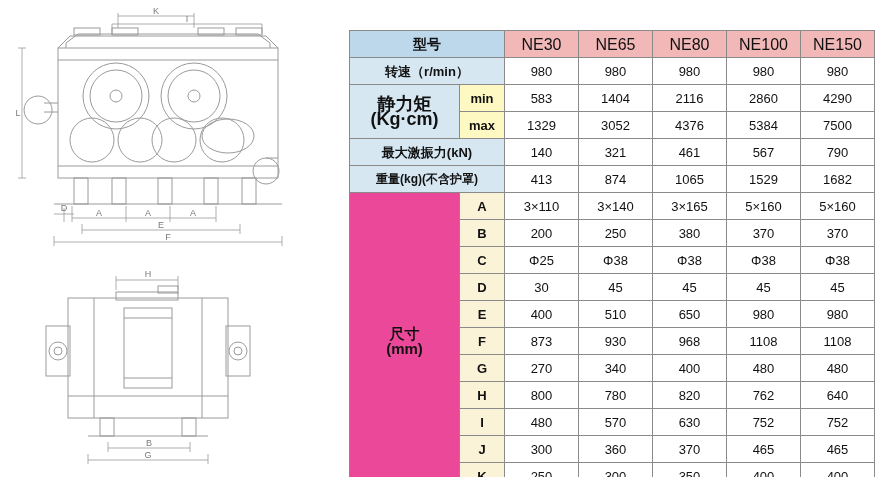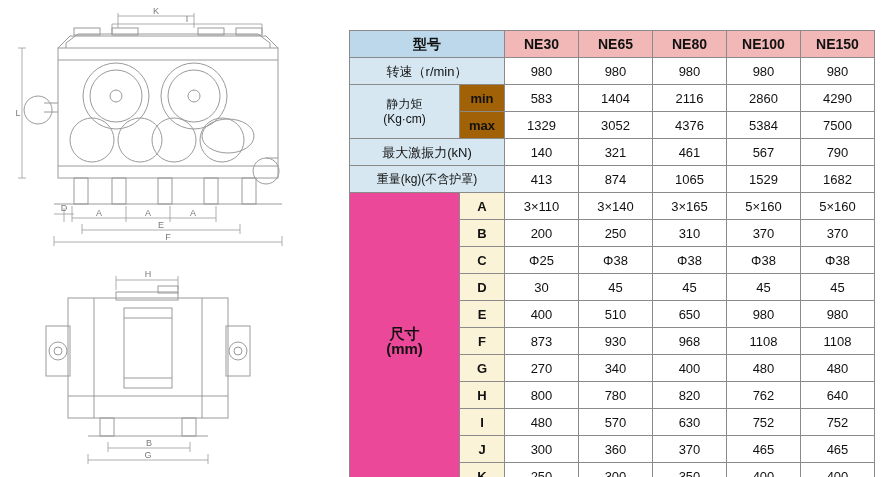--- a/index.html
+++ b/index.html
@@ -31,28 +31,28 @@
   table.spec td{
     border:1px solid #8a8a8a;
     text-align:center;
     vertical-align:middle;
     padding:2px 1px;
     height:22px;
     line-height:15px;
     white-space:nowrap;
   }
   .hdr-blue{background:#bcd8ea;font-weight:bold;font-size:14px;}
-  .hdr-pink{background:#f2b8b8;font-weight:bold;font-size:14px;}
-  .lbl-blue{background:#d6e7f2;font-weight:normal;}
+  .hdr-pink{background:#f2b8b8;font-weight:normal;font-size:16px;}
+  .lbl-blue{background:#d6e7f2;font-weight:bold;}
   .lbl-cream{background:#fbf3d8;font-weight:bold;}
   .val{background:#ffffff;}
   .dim-label{background:#ec4899;font-weight:bold;font-size:15px;line-height:20px;}
-  .sub{background:#a16207;font-weight:bold;}
+  .sub{background:#fef9c3;font-weight:bold;}
   .small{font-size:12px;margin-left:42px;}
-  .two-line{font-size:12px;line-height:14px;margin-top:24px;}
+  .two-line{font-size:18px;line-height:14px;margin-top:24px;}
 </style>
 </head>
 <body>
 
 <div class="page">
 
   <div class="drawings">
 
     <div class="dwg" style="left:8px;top:8px;">
       <svg width="330" height="250" viewBox="0 0 330 250" xmlns="http://www.w3.org/2000/svg">
@@ -272,21 +272,21 @@
           <td class="val">3×110</td>
           <td class="val">3×140</td>
           <td class="val">3×165</td>
           <td class="val">5×160</td>
           <td class="val">5×160</td>
         </tr>
         <tr>
           <td class="lbl-cream">B</td>
           <td class="val">200</td>
           <td class="val">250</td>
-          <td class="val">310</td>
+          <td class="val">380</td>
           <td class="val">370</td>
           <td class="val">370</td>
         </tr>
         <tr>
           <td class="lbl-cream">C</td>
           <td class="val">Φ25</td>
           <td class="val">Φ38</td>
           <td class="val">Φ38</td>
           <td class="val">Φ38</td>
           <td class="val">Φ38</td>

